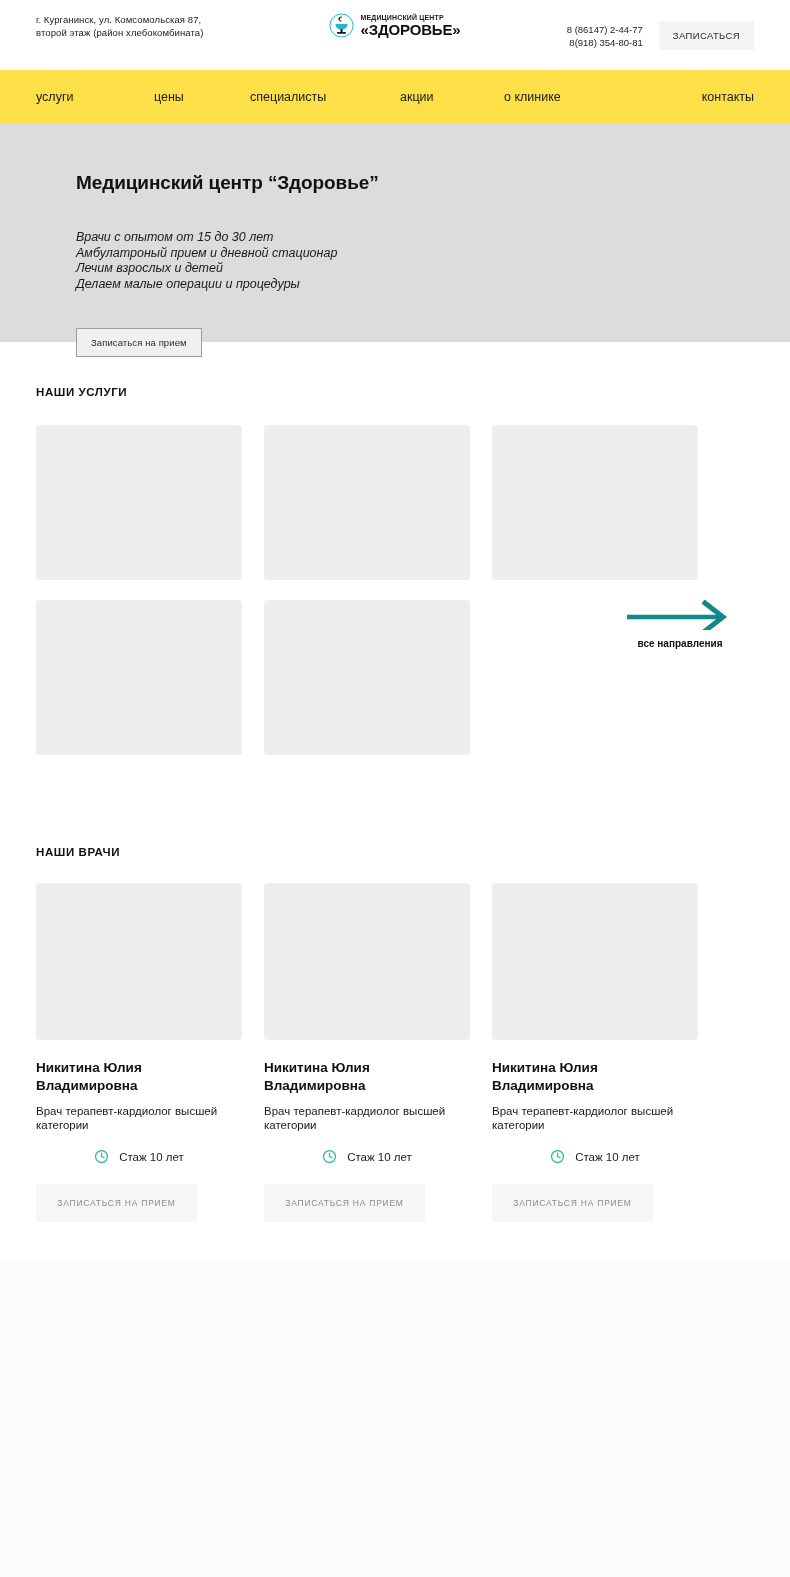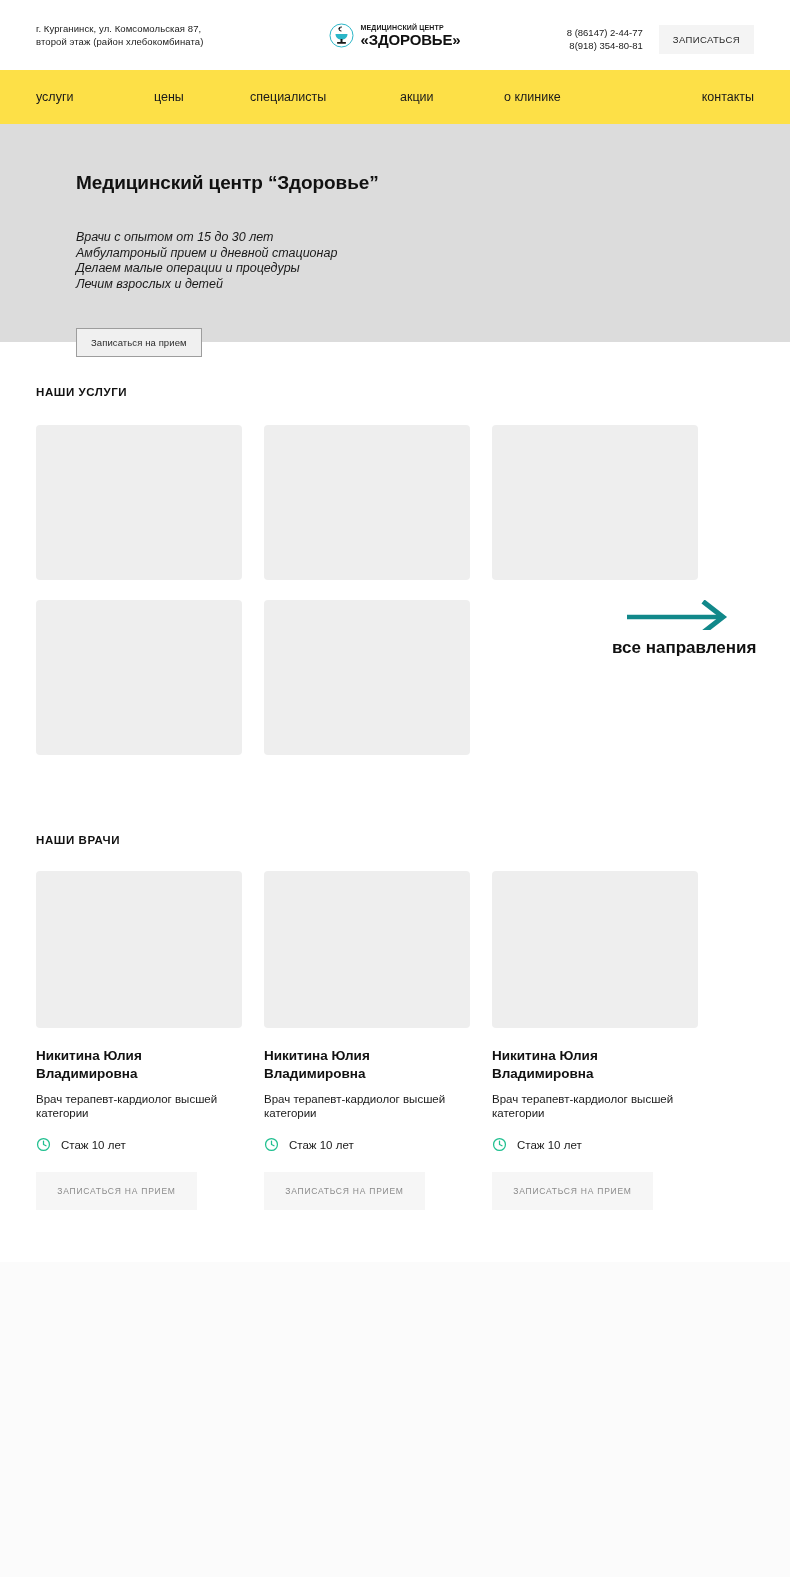--- a/index.html
+++ b/index.html
@@ -17,21 +17,21 @@
     min-height: 1577px;
     background: #ffffff;
     position: relative;
     overflow: hidden;
   }
 
   
   .topbar {
     height: 70px;
     display: flex;
-    align-items: center;
+    align-items: flex-start;
     padding: 13px 36px;
     background: #ffffff;
   }
 
   .address {
     font-size: 9.5px;
     line-height: 13px;
     color: #1a1a1a;
     letter-spacing: .01em;
     width: 260px;
@@ -153,21 +153,21 @@
     border: 1px solid #9d9d9d;
     font-family: inherit;
     font-size: 9.5px;
     color: #2c2c2c;
     padding: 8px 14px;
     cursor: pointer;
     letter-spacing: .01em;
   }
 
   
-  .section { padding: 0 36px; }
+  .section { padding: 12px 36px; }
   .section-title {
     font-size: 11.5px;
     font-weight: 700;
     letter-spacing: .05em;
     color: #111111;
     text-transform: uppercase;
   }
 
   #services-section { padding-top: 44px; }
   .services-grid {
@@ -190,21 +190,21 @@
     left: 576px;
     top: 175px;
     width: 136px;
     text-align: center;
     cursor: pointer;
   }
   .arrow-svg { display: block; width: 110px; height: 30px; margin: 0 auto; }
   .all-directions-label {
     display: block;
     margin-top: 8px;
-    font-size: 17px;
+    font-size: 10px;
     font-weight: 700;
     color: #111111;
     white-space: nowrap;
   }
 
   #doctors-section { padding-top: 79px; }
   .doctors-grid {
     margin-top: 25px;
     display: grid;
     grid-template-columns: repeat(3, 206px);
@@ -226,20 +226,21 @@
     margin-top: 9px;
     font-size: 11.5px;
     line-height: 14px;
     color: #1a1a1a;
   }
   .doctor-exp {
     margin-top: 17px;
     display: flex;
     align-items: center;
     gap: 10px;
+    justify-content: center;
   }
   .clock-svg { width: 15px; height: 15px; display: block; flex: 0 0 15px; }
   .doctor-exp-label { font-size: 11.5px; color: #1a1a1a; }
   .btn-doctor {
     margin-top: 20px;
     width: 161px;
     display: block;
     background: #f6f6f6;
     border: none;
     font-family: inherit;
@@ -308,22 +309,22 @@
       <li class="nav-item">о клинике</li>
       <li class="nav-item">контакты</li>
     </ul>
   </nav>
 
   <section class="hero">
     <h1 class="hero-title">Медицинский центр “Здоровье”</h1>
     <div class="hero-lines">
       <span class="hero-line">Врачи с опытом от 15 до 30 лет</span>
       <span class="hero-line">Амбулатроный прием и дневной стационар</span>
+      <span class="hero-line">Лечим взрослых и детей</span>
       <span class="hero-line">Делаем малые операции и процедуры</span>
-      <span class="hero-line">Лечим взрослых и детей</span>
     </div>
     <button class="btn-hero">Записаться на прием</button>
   </section>
 
   <section class="section" id="services-section">
     <h2 class="section-title">НАШИ УСЛУГИ</h2>
 
     <div class="services-grid">
       <div class="service-card"></div>
       <div class="service-card"></div>

